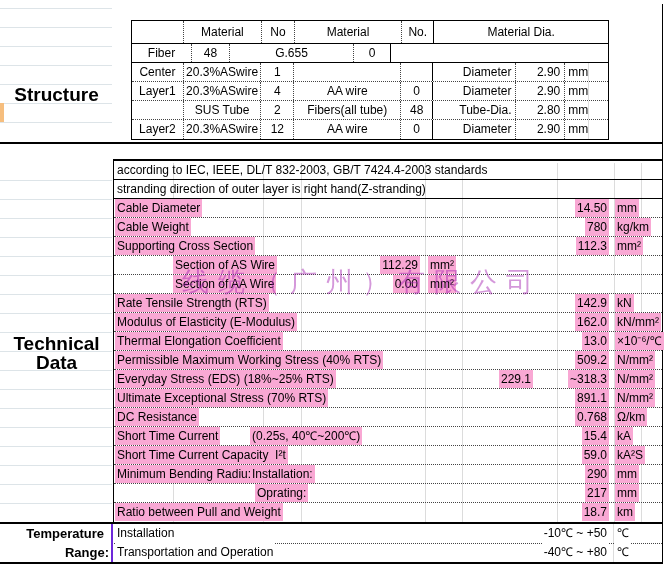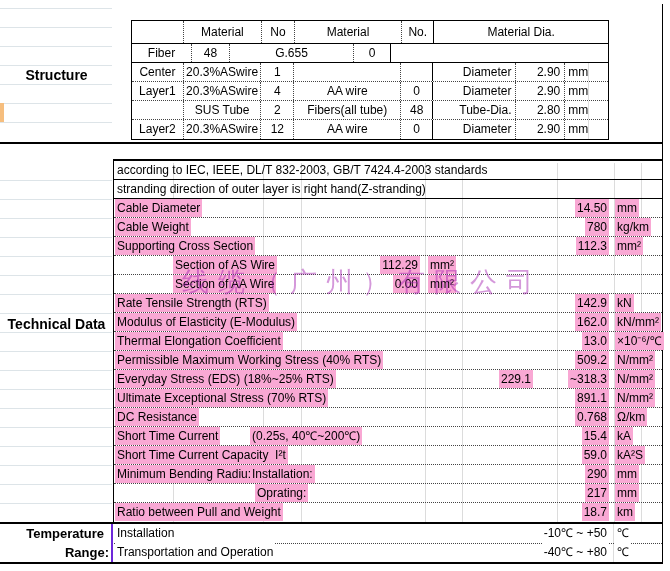--- a/index.html
+++ b/index.html
@@ -12,21 +12,21 @@
   .grid-a.top{top:8px;height:116px;}
   .grid-a.mid{top:180px;height:325px;}
 
   
   .orange-sliver{left:0;top:103px;width:4px;height:19px;background:#f6be7e;}
 
   
   .right-edge{left:662px;top:4px;width:1px;height:560px;background:#000;}
 
   
-  .seclabel{left:0;width:113px;text-align:center;font-weight:bold;font-size:14px;line-height:19px;}
+  .seclabel{left:0;width:113px;text-align:center;font-weight:bold;font-size:19px;line-height:19px;margin-top:19px;}
 
   
   .struct{left:113px;top:20px;width:478px;border:1px solid #000;box-sizing:border-box;background:#fff;margin-left:18px;}
   .srow{display:flex;height:19px;box-sizing:border-box;border-bottom:1px dotted #444;}
   .srow.hdr{height:23px;border-bottom:1px solid #000;}
   .srow.solid{border-bottom:1px solid #000;}
   .srow.last{border-bottom:none;}
   .scell{box-sizing:border-box;text-align:center;line-height:18px;overflow:hidden;white-space:nowrap;}
   .hdr .scell{line-height:22px;}
   .cb{width:59px;}

